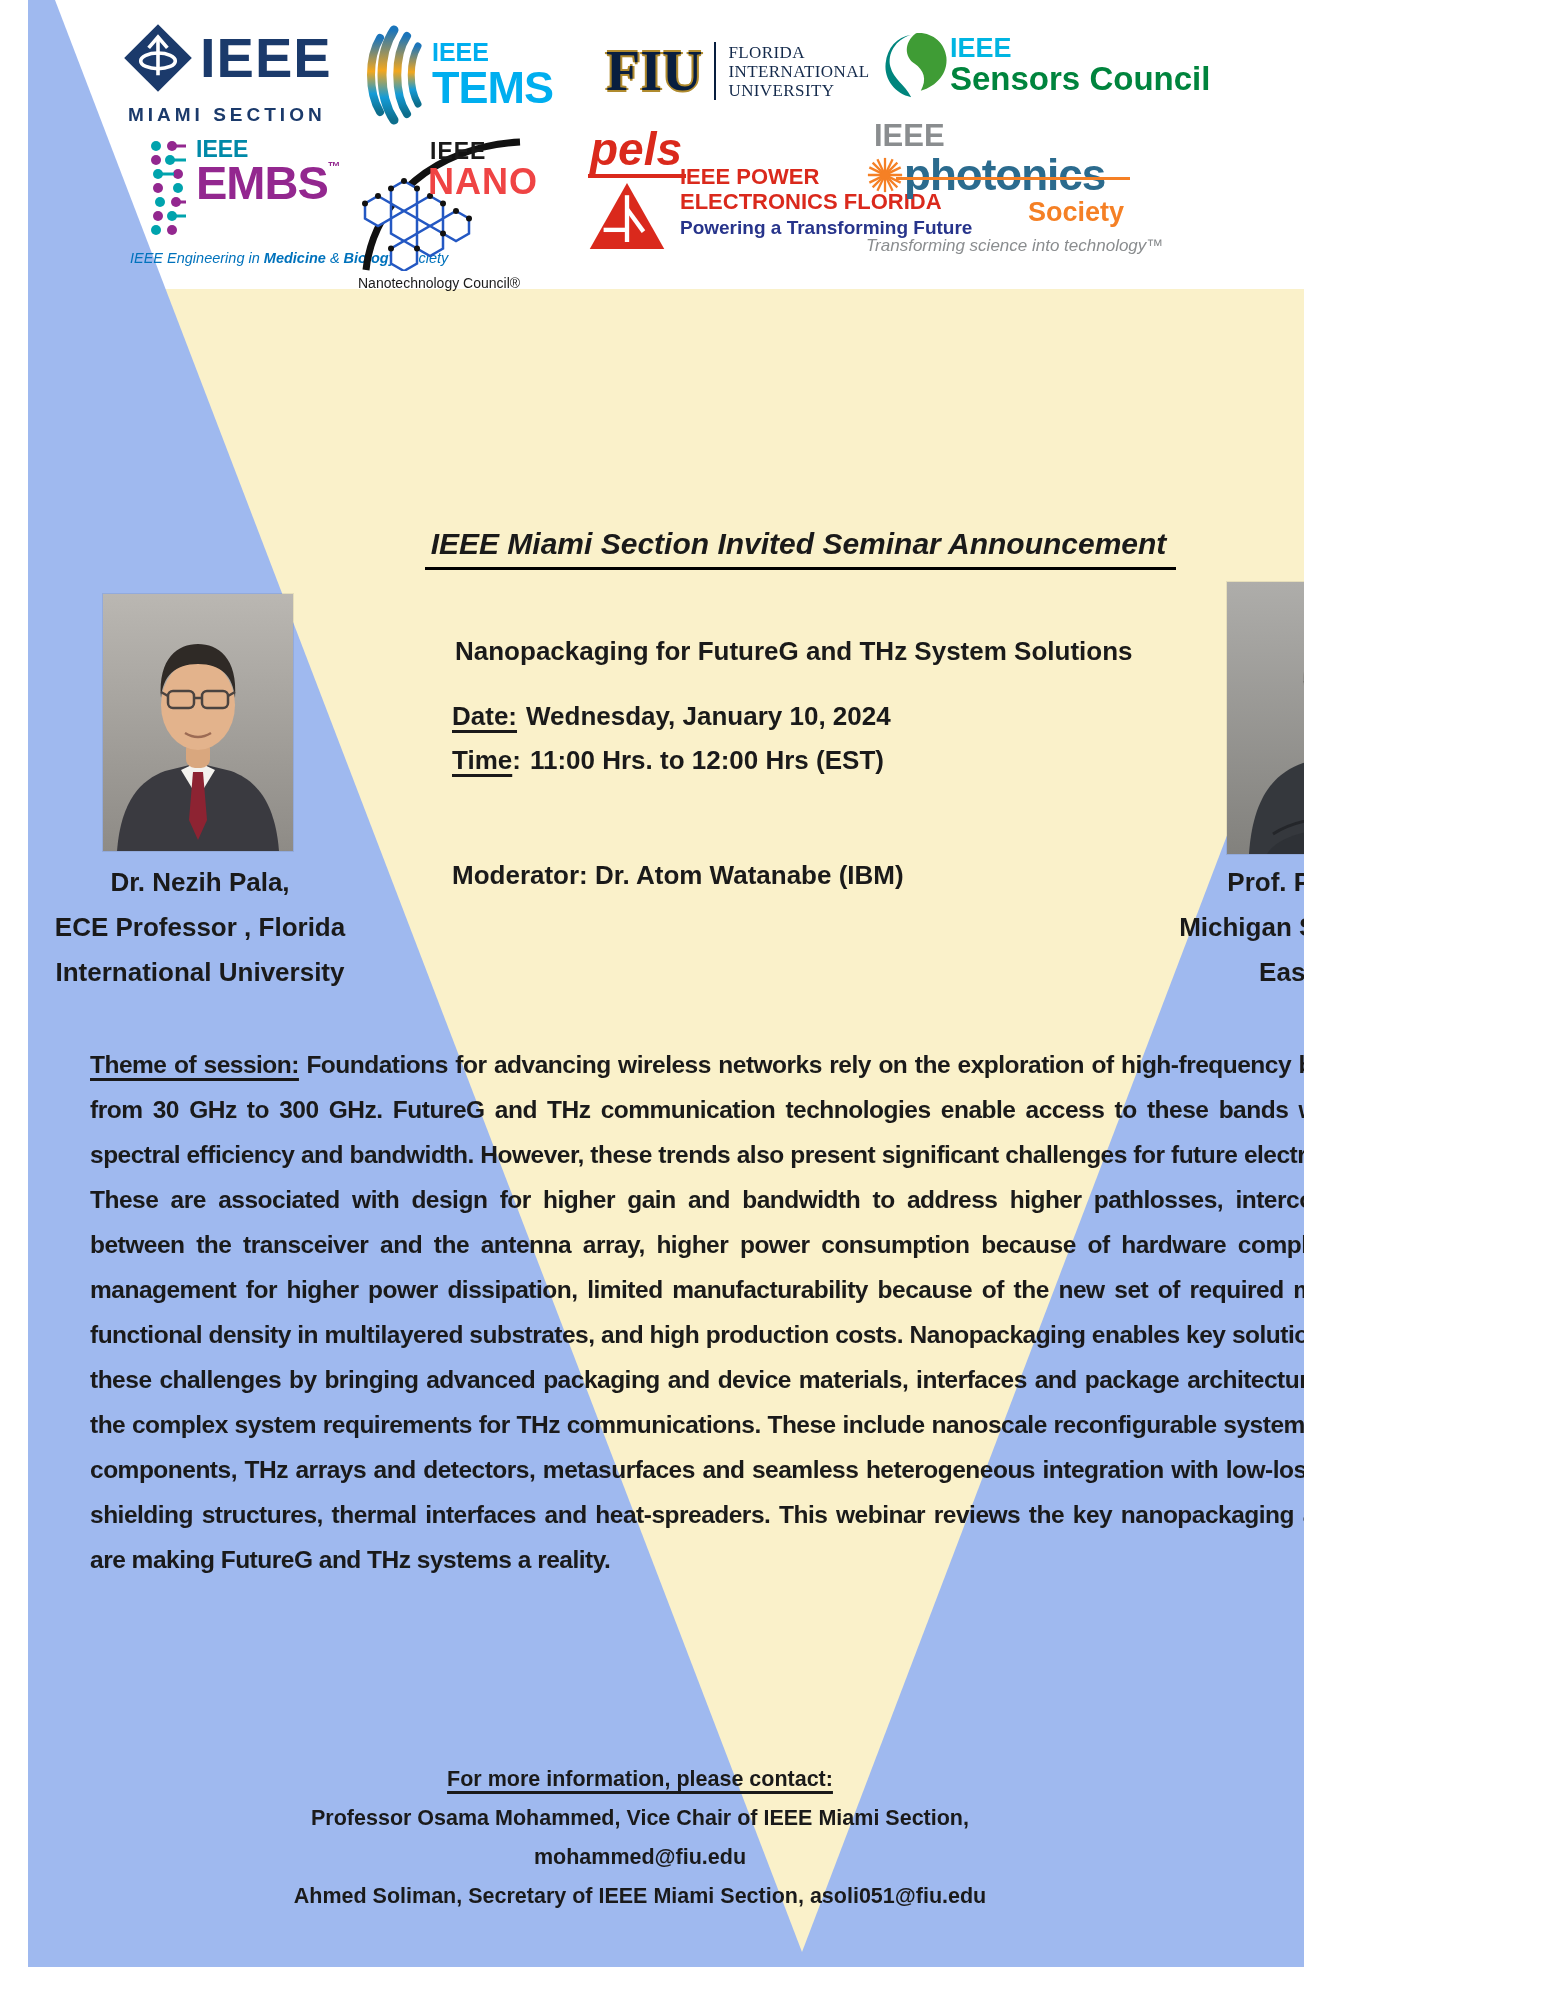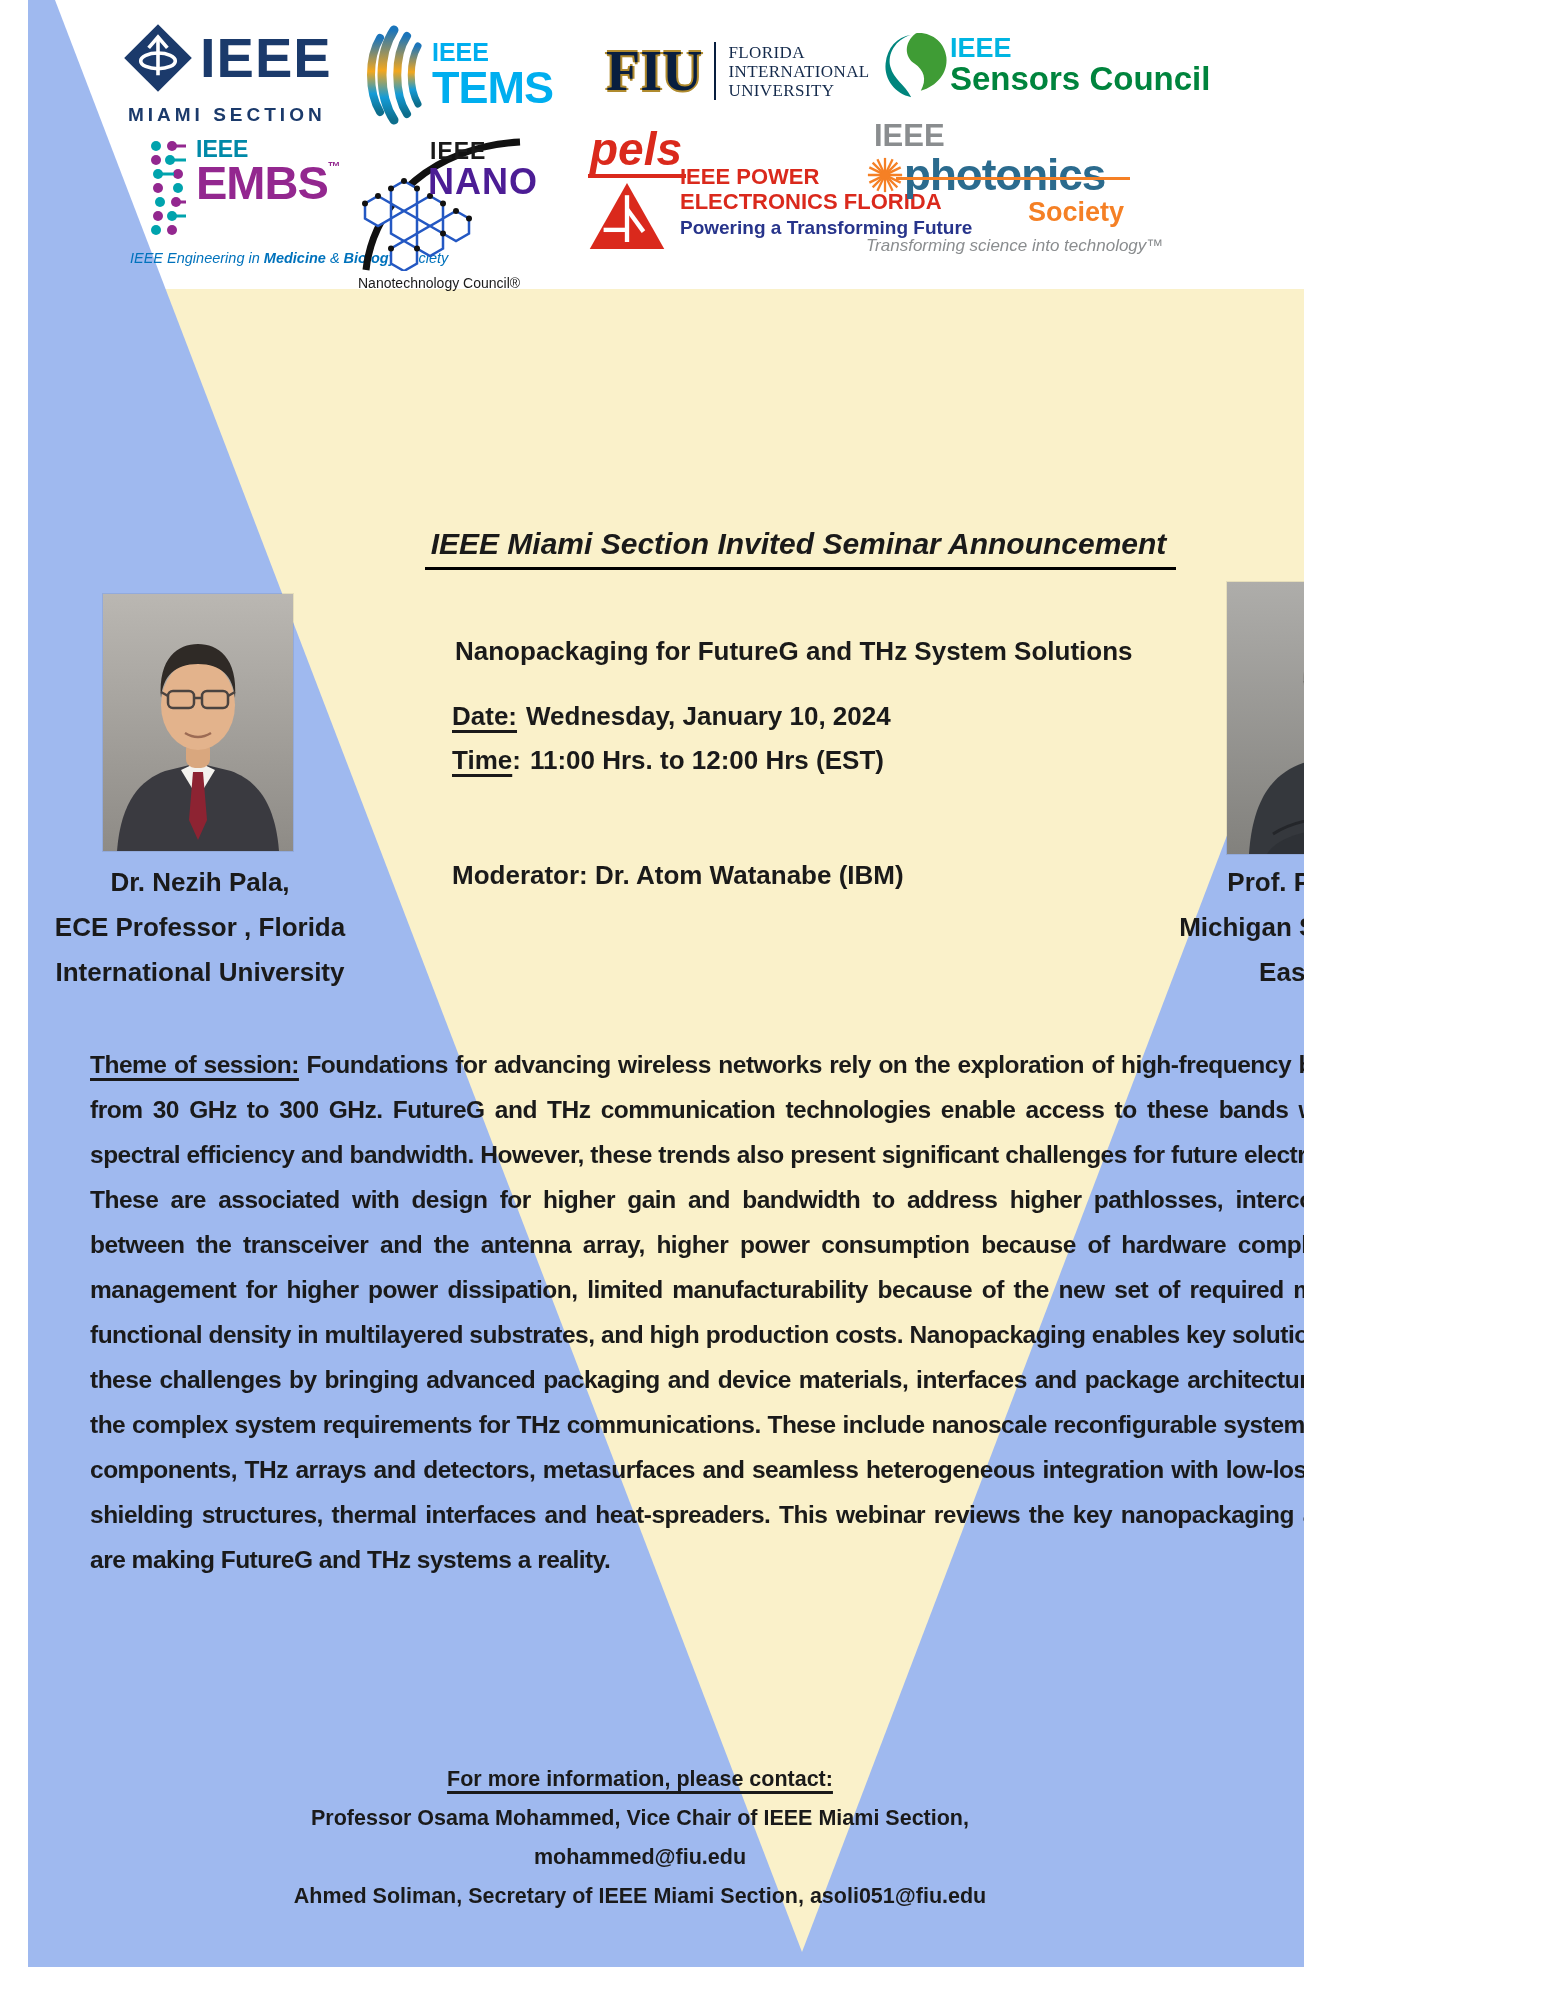--- a/index.html
+++ b/index.html
@@ -19,21 +19,21 @@
             text-shadow:-2px 0 #b08b2e,2px 0 #b08b2e,0 -2px #b08b2e,0 2px #b08b2e;}
   .fiu-div{width:2px;height:58px;background:#081e3f;margin:0 12px;}
   .fiu-line{font-family:"Liberation Serif",serif;font-size:17px;color:#13294b;line-height:19px;letter-spacing:0.4px;}
   .sens-ieee{font-size:27px;font-weight:800;color:#00b5e2;line-height:1;}
   .sens-name{font-size:33px;font-weight:600;color:#00843d;line-height:1.05;}
   .embs-ieee{font-size:23px;font-weight:800;color:#0089a8;line-height:1;}
   .embs-name{font-size:47px;font-weight:800;color:#93278f;line-height:0.95;letter-spacing:-1px;}
   .embs-tm{font-size:13px;font-weight:700;color:#93278f;vertical-align:top;}
   .embs-tag{font-size:14.5px;font-style:italic;color:#0072bc;white-space:nowrap;}
   .nano-ieee{font-size:23px;font-weight:800;color:#1a1a1a;line-height:1;letter-spacing:1px;}
-  .nano-name{font-size:36px;font-weight:800;color:#4c1d95;line-height:1;letter-spacing:1px;}
+  .nano-name{font-size:36px;font-weight:800;color:#ef4444;line-height:1;letter-spacing:1px;}
   .nano-council{font-size:14px;color:#1a1a1a;}
   .pels-script{font-size:46px;font-weight:800;font-style:italic;color:#da291c;line-height:1;
                border-bottom:4px solid #da291c;padding:0 4px 2px 2px;}
   .pels-l{font-size:22px;font-weight:800;color:#da291c;line-height:25px;}
   .pels-tag{font-size:19px;font-weight:700;color:#27348b;margin-top:3px;}
   .ph-ieee{font-size:31px;font-weight:800;color:#8a8d8f;line-height:1;}
   .ph-name{font-size:44px;font-weight:800;color:#2b6b8e;line-height:1;letter-spacing:-1px;}
   .ph-soc{font-size:27px;font-weight:700;color:#f58025;text-align:right;}
   .ph-tag{font-size:17px;font-style:italic;color:#8a8d8f;margin-top:8px;white-space:nowrap;}
   .ph-line{position:absolute;height:3px;background:#f58025;}

